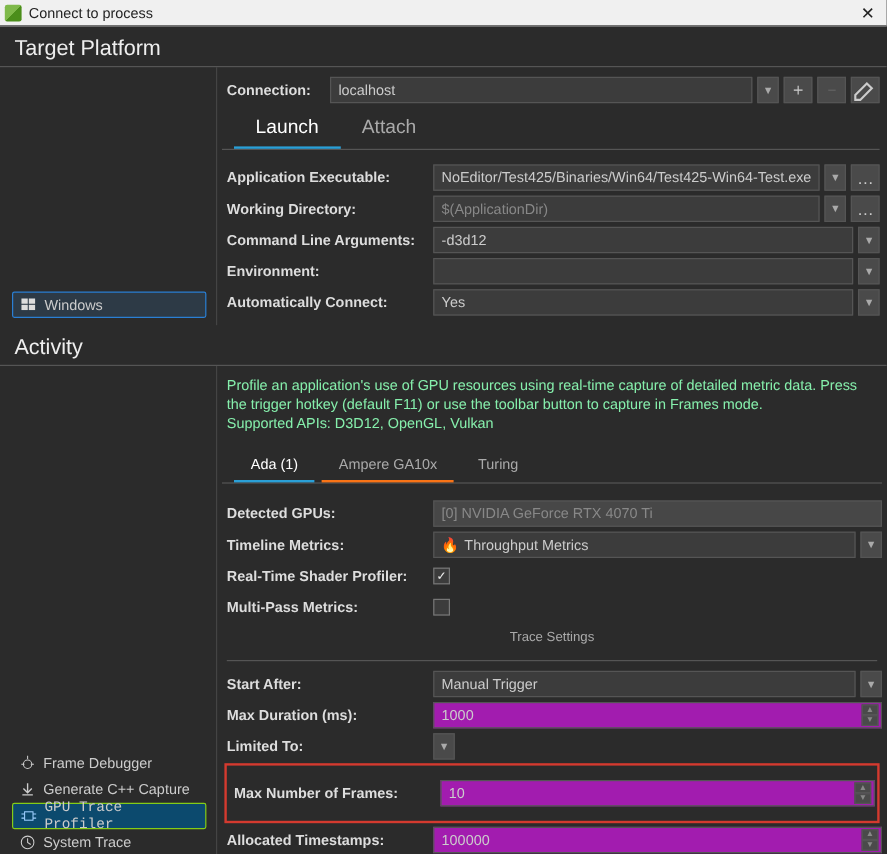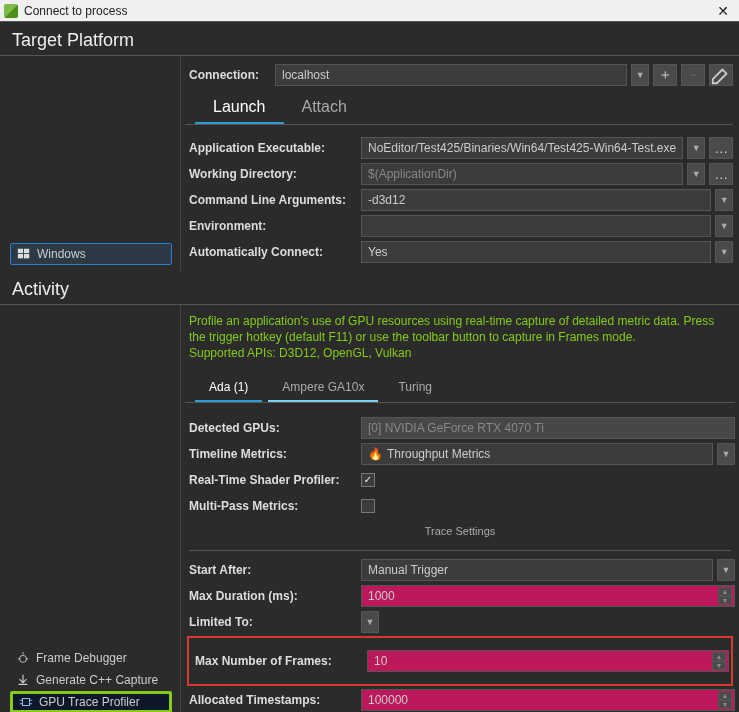--- a/index.html
+++ b/index.html
@@ -55,22 +55,23 @@
     padding: 0 6px;
     border-radius: 2px;
     gap: 6px;
     cursor: pointer;
   }
   .platform-item.selected {
     border: 1px solid #2a7fd4;
     background: #2d3a46;
   }
   .activity-item.selected {
-    border: 3px solid #84cc16;
-    background: #0f172a;
+    border: 1px solid #84cc16;
+    background: #0c4a6e;
+    font-family: Liberation Mono, monospace;
   }
   .icon { width: 14px; height: 14px; display: inline-block; flex-shrink:0; }
   .icon svg { width: 100%; height: 100%; }
   .form-row {
     display: flex;
     align-items: center;
     height: 26px;
     gap: 4px;
   }
   .form-label {
@@ -121,37 +122,37 @@
     padding: 6px 18px 6px 18px;
     color: #aaa;
     cursor: pointer;
     font-size: 16px;
   }
   .tab.active {
     color: #fff;
     border-bottom: 2px solid #2a9fd6;
   }
   .desc {
-    color: #84cc16;
+    color: #86efac;
     font-size: 12px;
     line-height: 1.35;
     padding: 2px 4px 6px 4px;
   }
   .gpu-tabs {
     display: flex;
     gap: 0;
     border-bottom: 1px solid #555;
     margin: 6px 0 12px 0;
     padding-left: 10px;
   }
   .gpu-tab {
     padding: 6px 14px;
     color: #aaa;
     cursor: pointer;
-    border-bottom: 2px solid #7dd3fc;
+    border-bottom: 2px solid #f97316;
     margin-right: 6px;
   }
   .gpu-tab.active {
     color: #fff;
     border-bottom: 2px solid #2a9fd6;
   }
   .group-title {
     text-align: center;
     color: #aaa;
     font-size: 11px;
@@ -162,21 +163,21 @@
   .checkbox {
     width: 14px; height: 14px;
     border: 1px solid #777;
     background: #3c3c3c;
     display:flex; align-items:center; justify-content:center;
     color:#eee; font-size:10px;
   }
   .spin {
     flex:1;
     height:22px;
-    background:#be185d;
+    background:#a21caf;
     border:1px solid #555;
     color:#ccc;
     padding:0 6px;
     display:flex;
     align-items:center;
     position:relative;
   }
   .spin .arrows {
     position:absolute; right:2px; top:1px; bottom:1px; width:14px;
     display:flex; flex-direction:column;
@@ -294,20 +295,27 @@
     <div class="activity-item selected">
       <span class="icon"><svg viewBox="0 0 16 16">
             <rect x="4" y="4" width="8" height="8" fill="none" stroke="#9fd0ff"></rect>
             <line x1="1" y1="6" x2="4" y2="6" stroke="#9fd0ff"></line>
             <line x1="1" y1="10" x2="4" y2="10" stroke="#9fd0ff"></line>
             <line x1="12" y1="6" x2="15" y2="6" stroke="#9fd0ff"></line>
             <line x1="12" y1="10" x2="15" y2="10" stroke="#9fd0ff"></line>
           </svg></span>
       <span>GPU Trace Profiler</span>
     </div>
+    <div class="activity-item">
+      <span class="icon"><svg viewBox="0 0 16 16">
+            <circle cx="8" cy="8" r="6" fill="none" stroke="#ccc"></circle>
+            <path d="M8 4v4l3 2" fill="none" stroke="#ccc"></path>
+          </svg></span>
+      <span>System Trace</span>
+    </div>
   </div>
 
   <div class="right-col">
     <div class="desc">
       <span>Profile an application's use of GPU resources using real-time capture of detailed metric data. Press the trigger hotkey (default F11) or use the toolbar button to capture in Frames mode.</span><br>
       <span>Supported APIs: D3D12, OpenGL, Vulkan</span>
     </div>
 
     <div class="gpu-tabs">
       <div class="gpu-tab active">Ada (1)</div>

